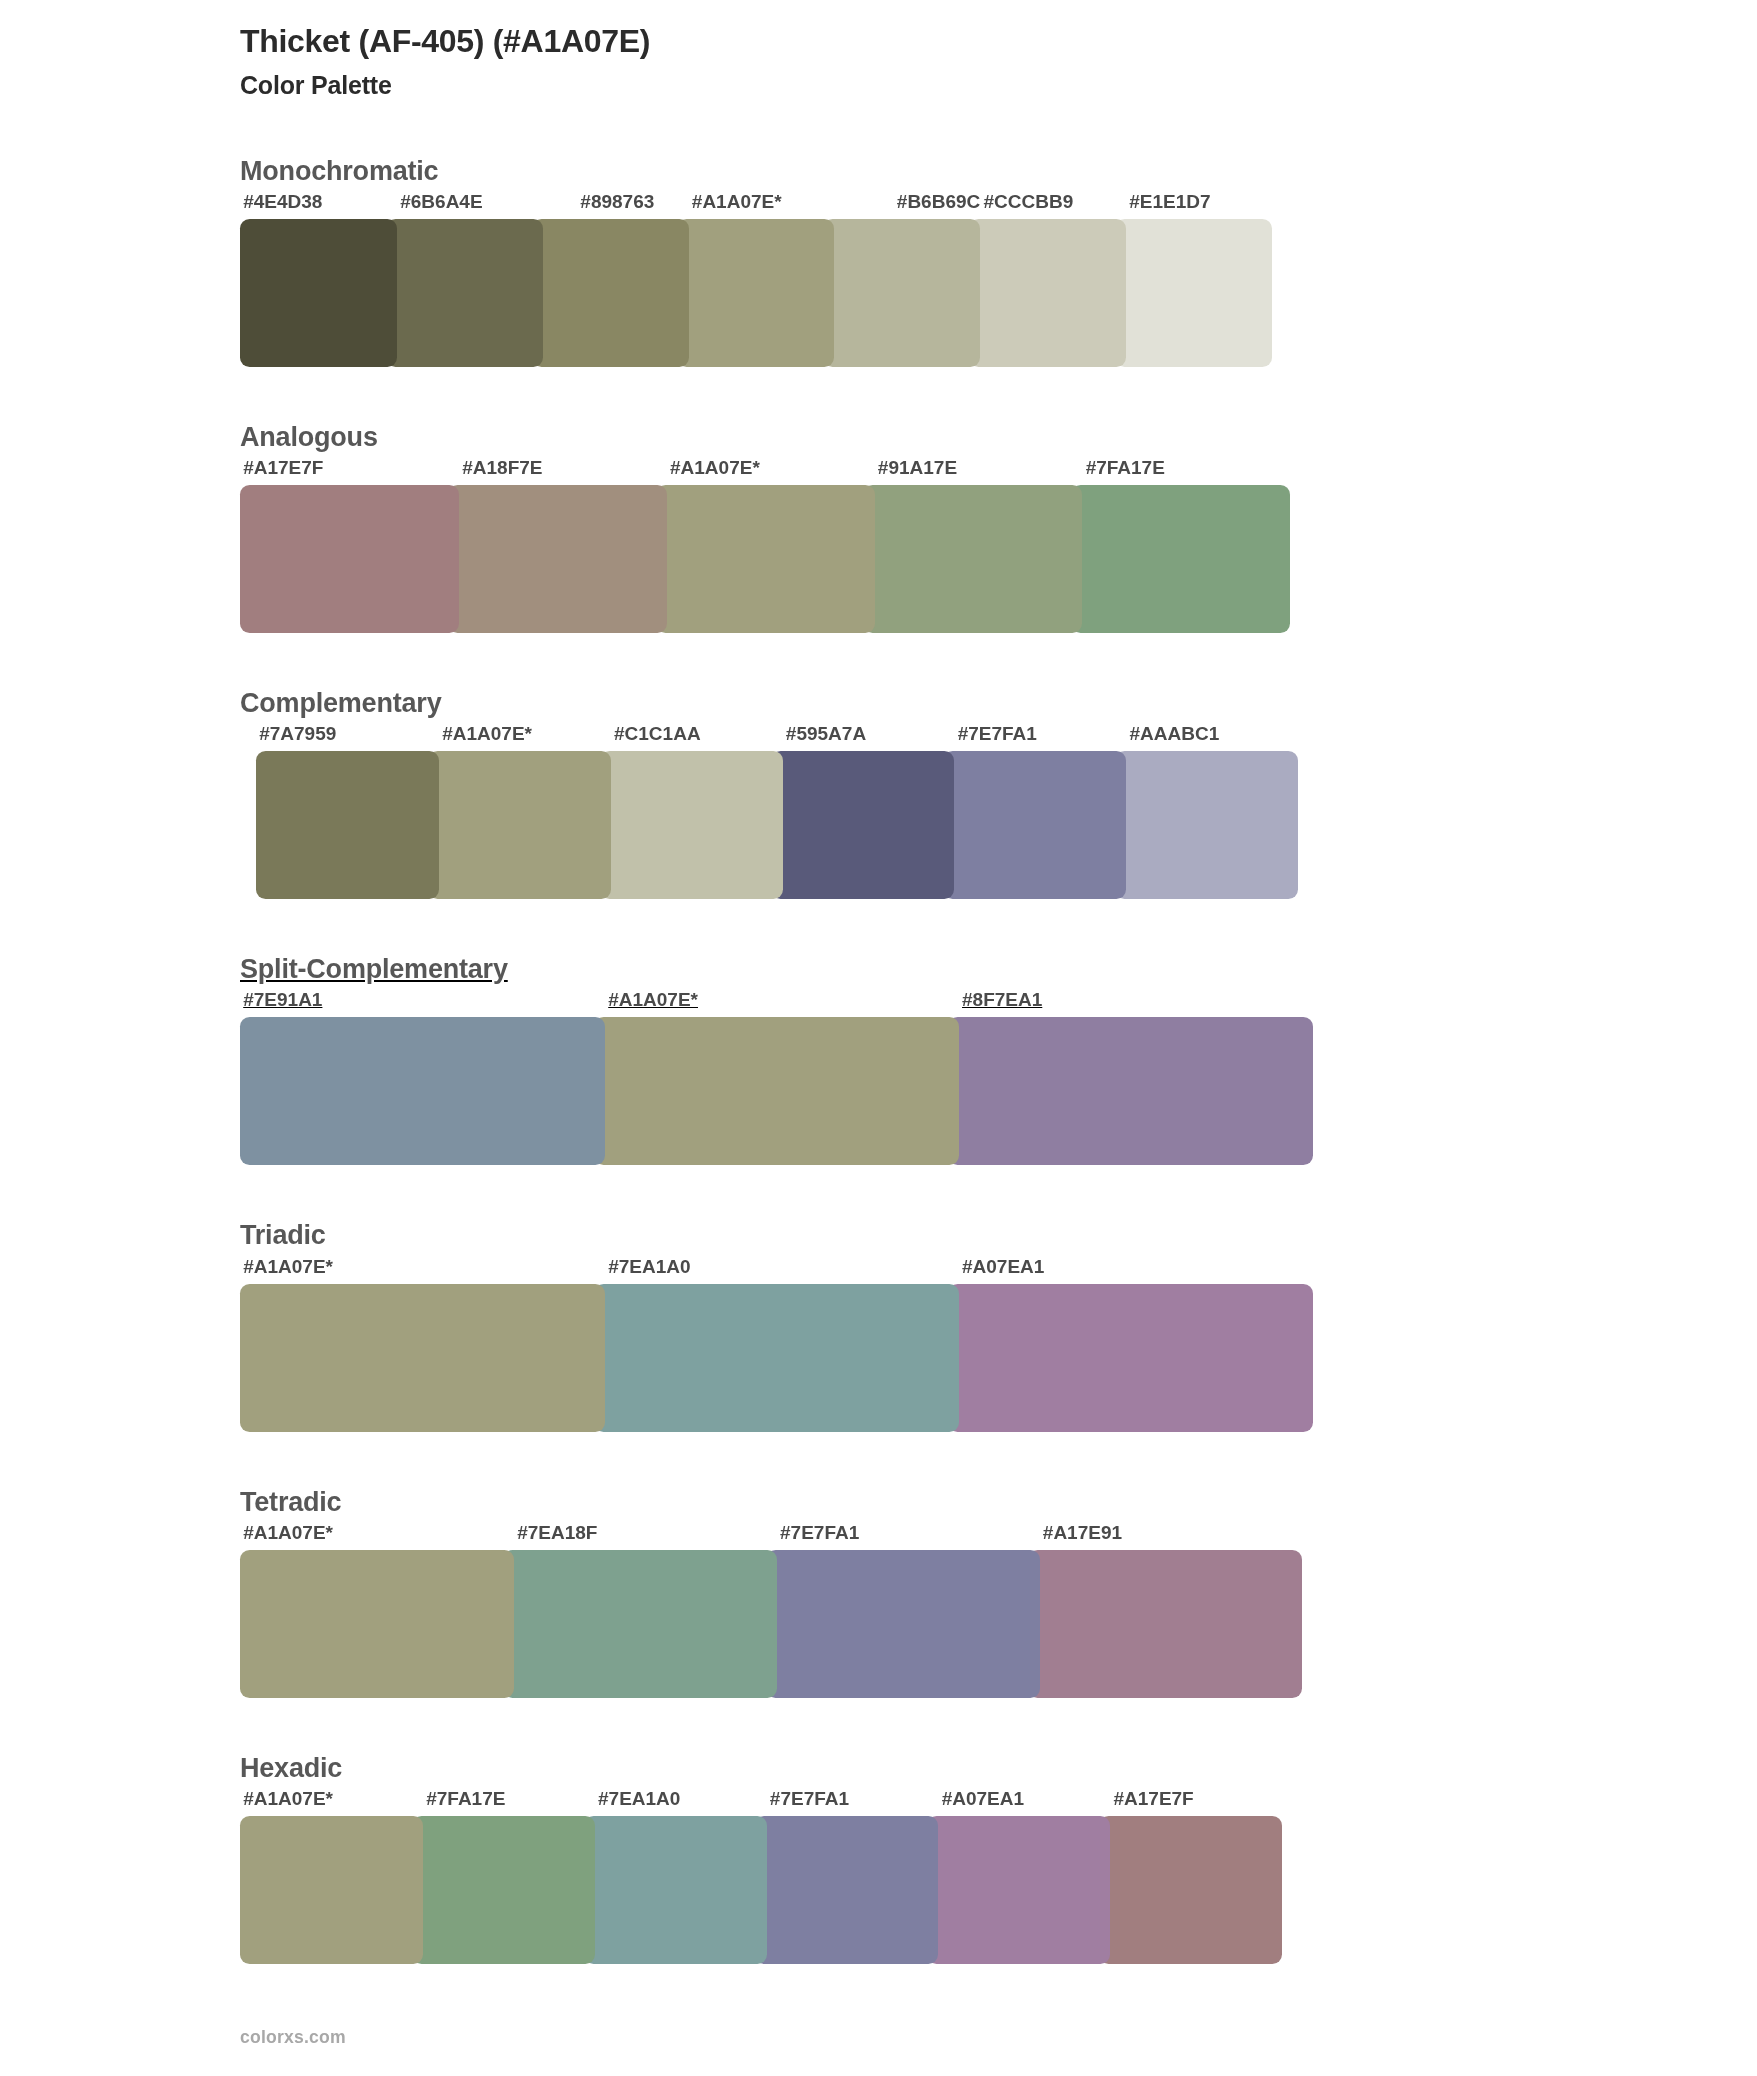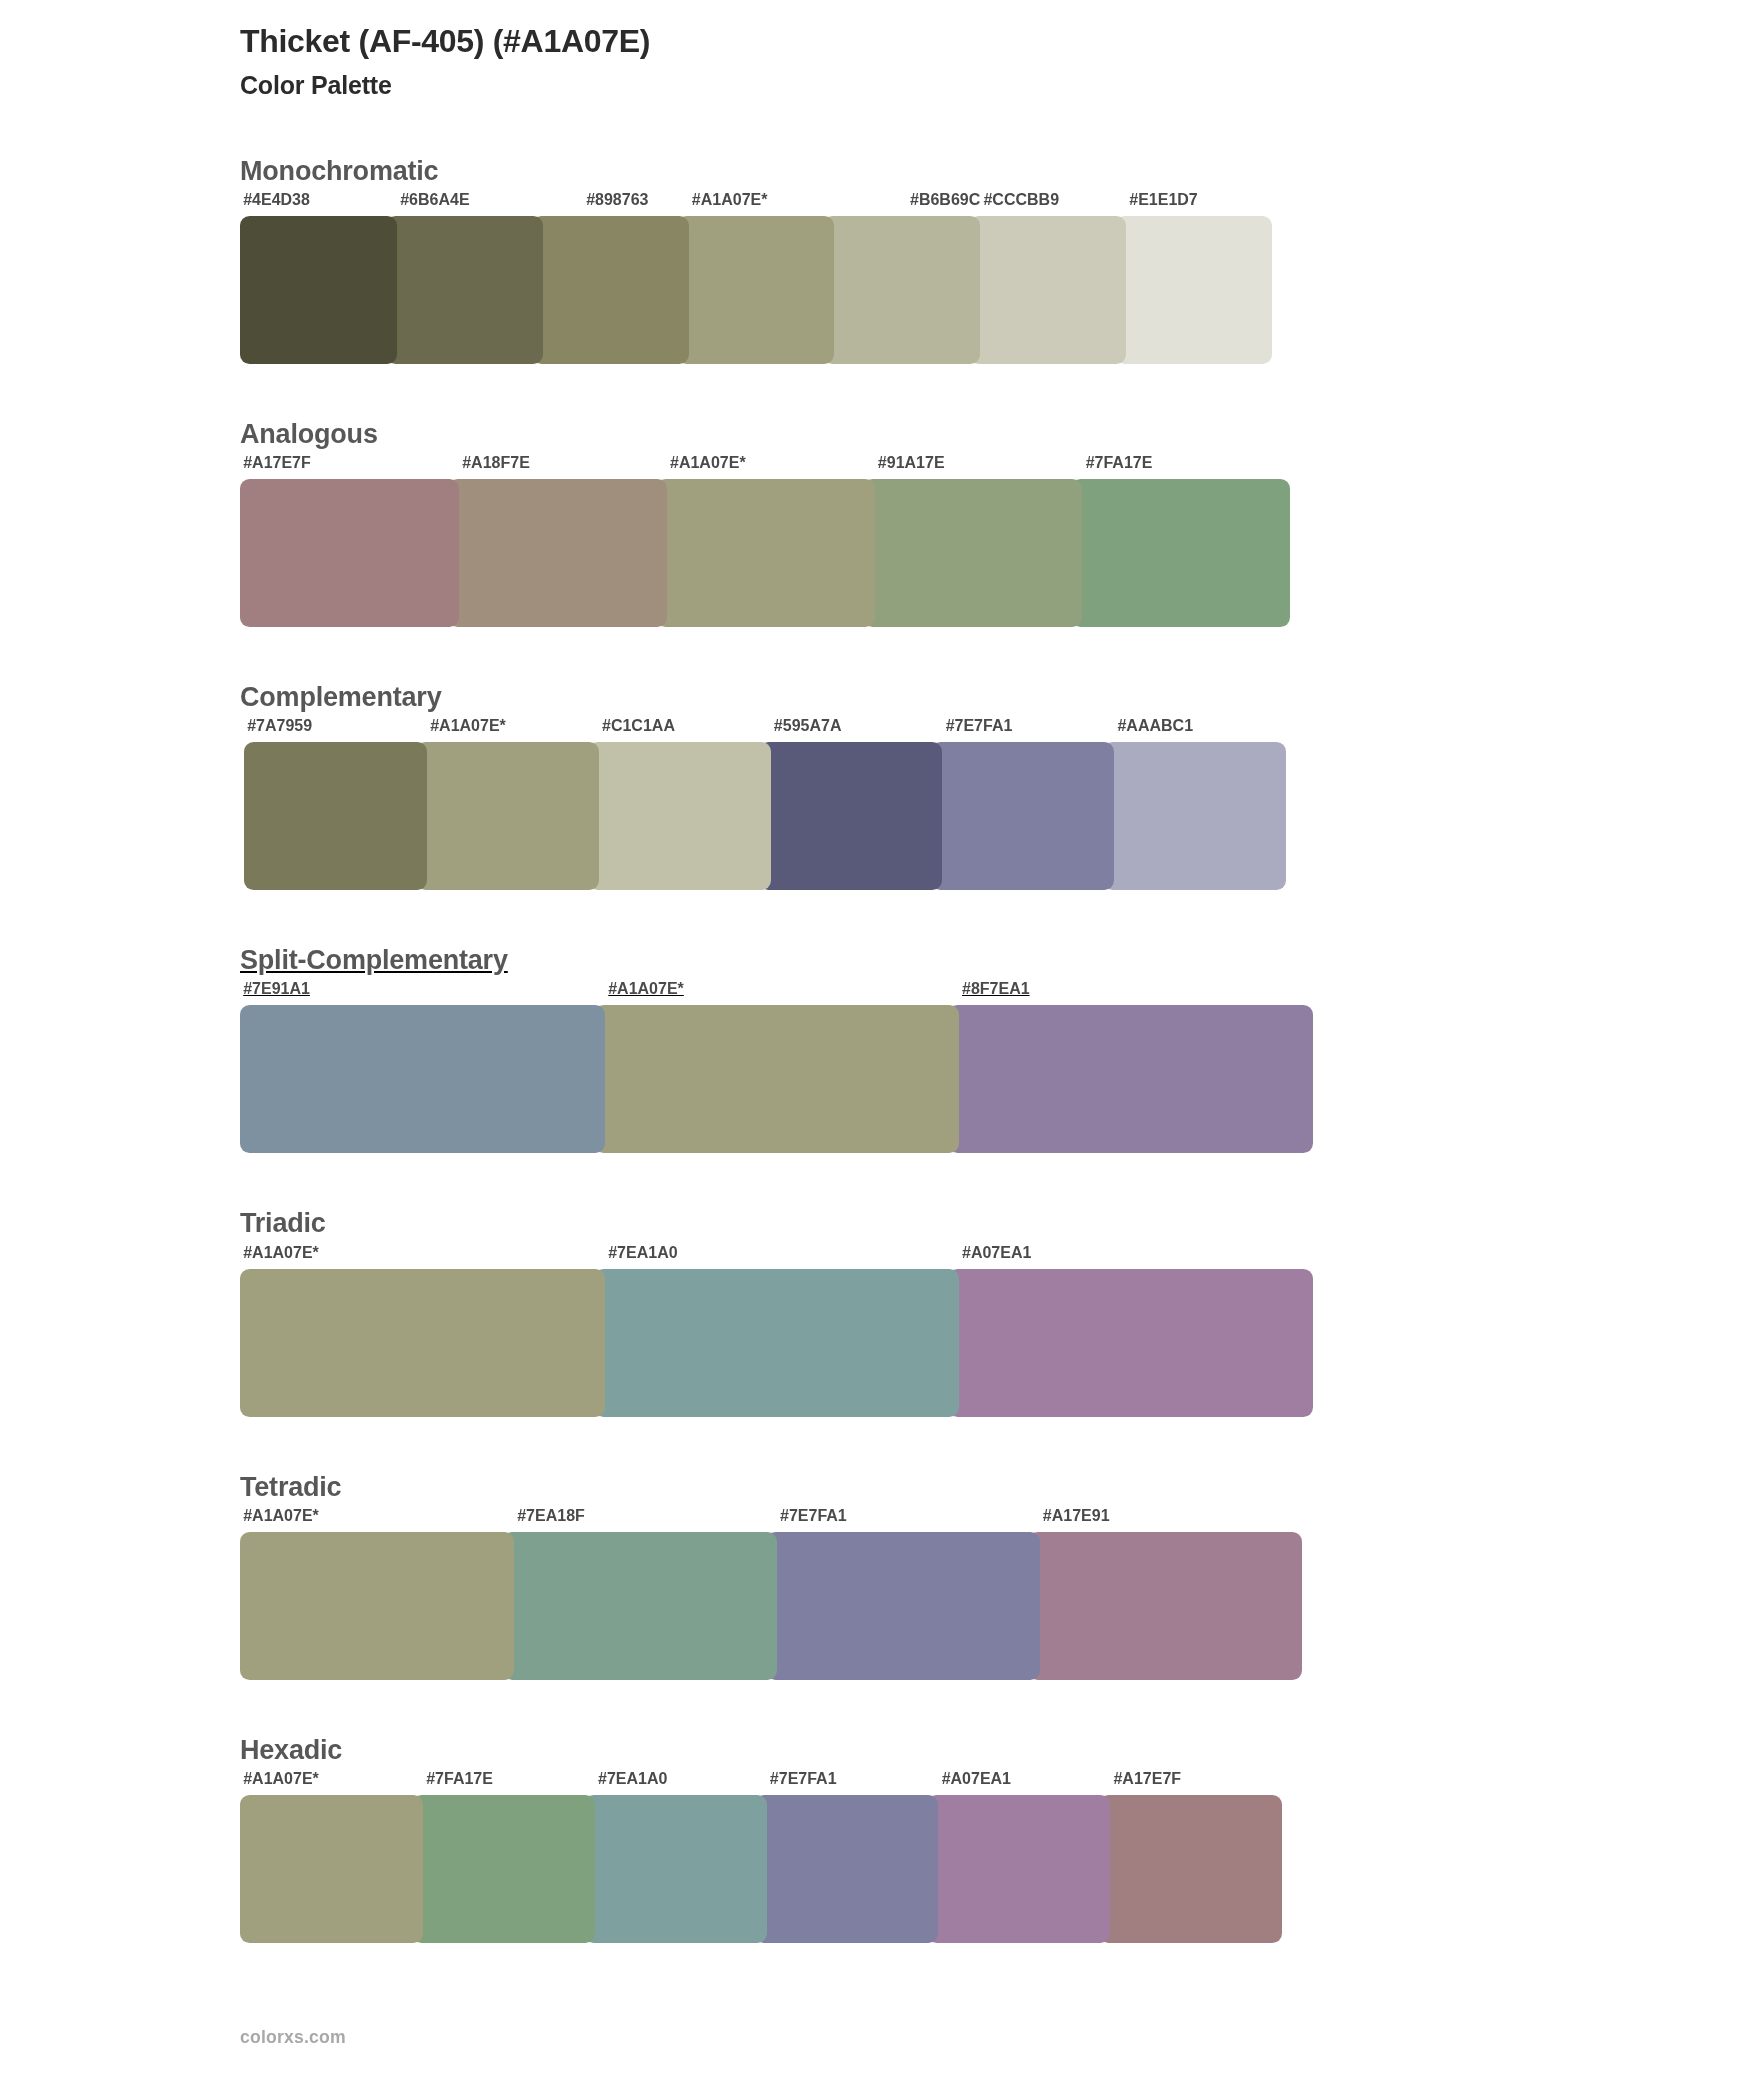--- a/index.html
+++ b/index.html
@@ -59,21 +59,21 @@
     position: relative;
     display: flex;
     width: 1096px;
     align-items: flex-start;
   }
   .swatch {
     position: relative;
     box-sizing: border-box;
   }
   .swatch-label {
-    font-size: 16px;
+    font-size: 19px;
     font-weight: bold;
     color: #4a4a4a;
     line-height: 1;
     padding: 0 0 8px 3.2px;
     white-space: nowrap;
   }
   .swatch-chip {
     height: 148px;
     border-radius: 9.6px;
     width: 100%;
@@ -154,21 +154,21 @@
           </div>
           <div class="swatch" style="width: 219px; margin-left: -11.2px; z-index: 1;">
             <div class="swatch-label" style="padding-left: 14.4px;">#7FA17E</div>
             <div class="swatch-chip" style="background: rgb(127, 161, 126);"></div>
           </div>
         </div>
       </div>
       <div class="section " style="margin-bottom: 54px;">
         <div class="section-title">Complementary</div>
         <div class="swatch-row">
-          <div class="swatch" style="width: 183px; margin-left: 4px; z-index: 6;">
+          <div class="swatch" style="width: 183px; margin-left: 16px; z-index: 6;">
             <div class="swatch-label">#7A7959</div>
             <div class="swatch-chip" style="background: rgb(122, 121, 89);"></div>
           </div>
           <div class="swatch" style="width: 183px; margin-left: -11.2px; z-index: 5;">
             <div class="swatch-label" style="padding-left: 14.4px;">#A1A07E*</div>
             <div class="swatch-chip" style="background: rgb(161, 160, 126);"></div>
           </div>
           <div class="swatch" style="width: 183px; margin-left: -11.2px; z-index: 4;">
             <div class="swatch-label" style="padding-left: 14.4px;">#C1C1AA</div>
             <div class="swatch-chip" style="background: rgb(193, 193, 170);"></div>

